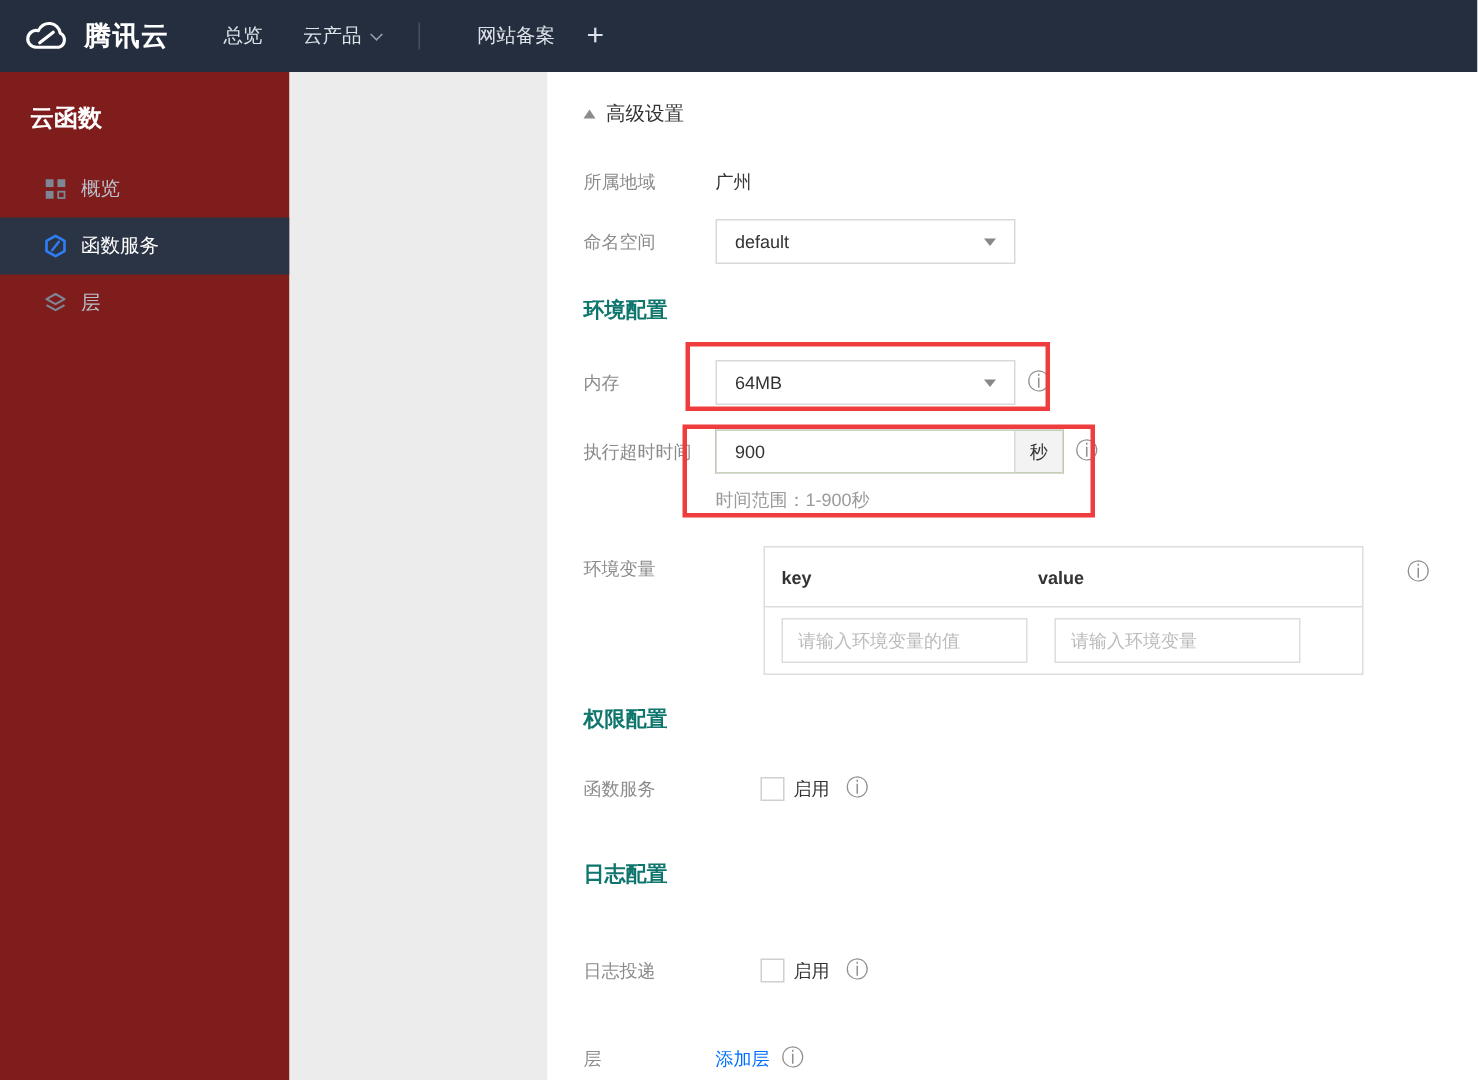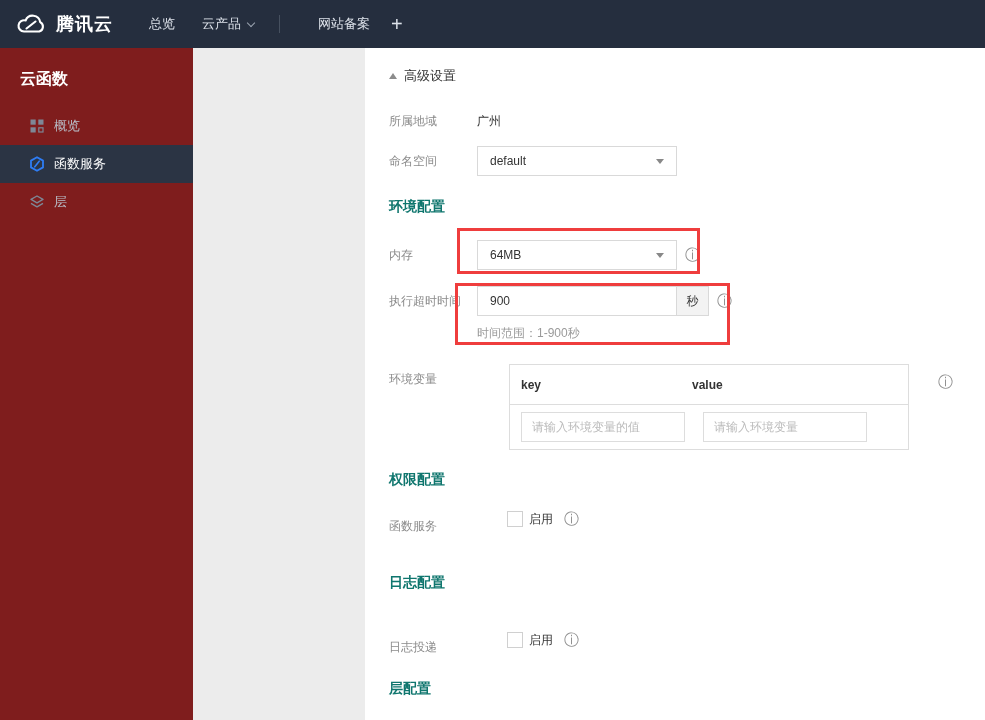--- a/index.html
+++ b/index.html
@@ -85,21 +85,21 @@
   .env-thead { display: flex; height: 40px; align-items: center; border-bottom: 1px solid #ddd; font-weight: bold; color: #333; }
   .env-th-key { width: 182px; padding-left: 11px; }
   .env-th-value { flex: 1; }
   .env-inputs { display: flex; align-items: center; height: 44px; padding-left: 11px; }
   .env-input { width: 164px; height: 30px; border: 1px solid #ddd; padding: 0 10px; font-size: 12px;
                color: #333; outline: none; font-family: inherit; }
   .env-input + .env-input { margin-left: 18px; }
   .env-input::placeholder, .input-group input::placeholder { color: #bbb; }
   .env-info { margin-top: 3px; margin-left: 29px; }
   .checkbox { width: 16px; height: 16px; border: 1px solid #d0d0d0; background: #fff; cursor: pointer; }
-  .check-row { display: flex; height: 30px; padding-left: 30px; }
+  .check-row { display: flex; align-items: center; height: 30px; padding-left: 30px; }
   .check-label { margin-left: 6px; color: #333; }
   .check-row .info-icon { margin-left: 11px; line-height: 16px; }
   .link { color: #006eff; cursor: pointer; line-height: 30px; }
   .layer-row .info-icon { line-height: 30px; }
 </style>
 </head>
 <body>
 
 <header class="topbar">
   <div class="brand">
@@ -242,21 +242,20 @@
 
     <div class="form-row mt-logdel">
       <div class="form-label">日志投递</div>
       <div class="check-row">
         <span class="checkbox"></span>
         <span class="check-label">启用</span>
         <span class="info-icon">ⓘ</span>
       </div>
     </div>
 
-    <div class="section-title mt-layersec">层配置</div>
 
     <div class="form-row mt-layer layer-row">
       <div class="form-label">层</div>
       <span class="link">添加层</span>
       <span class="info-icon">ⓘ</span>
     </div>
 
   </section>
 </div>
 

